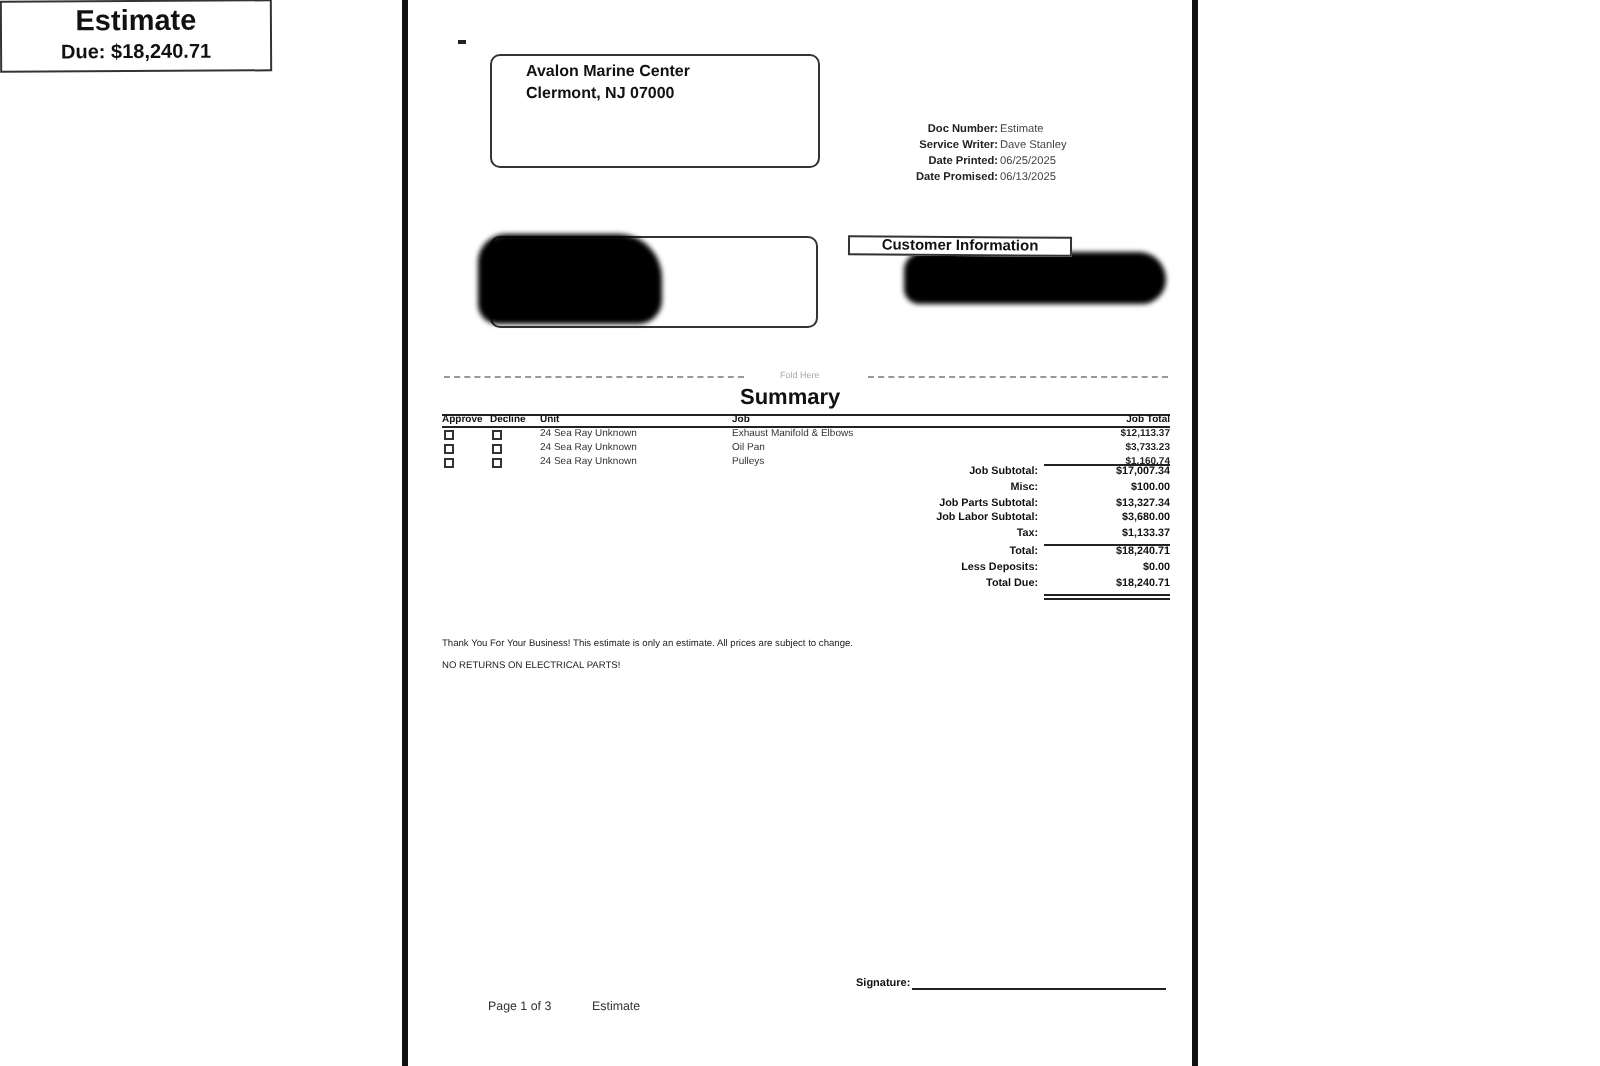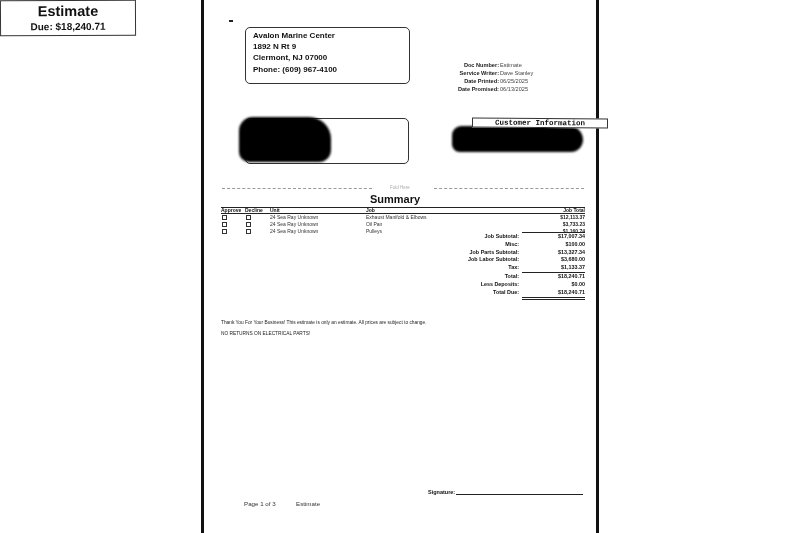--- a/index.html
+++ b/index.html
@@ -7,38 +7,38 @@
   body { position: relative; font-family: "Liberation Sans", sans-serif; color: #111; }
 
   .page-edge { position: absolute; top: 0; width: 3px; height: 533px; background: #111; }
   .page-edge.left { left: 201px; }
   .page-edge.right { left: 596px; }
 
   .tick-mark { position: absolute; left: 229px; top: 20px; width: 4px; height: 2px; background: #222; }
 
   .box { position: absolute; border: 1px solid #333; border-radius: 5px; background: #fff; }
 
-  .company-box { left: 245px; top: 27px; width: 165px; height: 57px; padding: 2px 7px; }
+  .company-box { left: 245px; top: 27px; width: 165px; height: 57px; padding: 2px 17px; }
   .company-line { font-size: 8px; font-weight: bold; line-height: 11.2px; white-space: nowrap; }
 
   .estimate-box { left: 449px; top: 23px; width: 136px; height: 36px; border-radius: 0; border: 1px solid #333; text-align: center; transform: rotate(-0.3deg); }
   .estimate-title { font-size: 14.5px; font-weight: bold; line-height: 18px; margin-top: 1px; }
   .estimate-due { font-size: 10px; font-weight: bold; line-height: 14px; }
 
   .meta { position: absolute; left: 440px; top: 61px; width: 150px; }
   .meta-row { display: flex; font-size: 5.6px; line-height: 8px; }
   .meta-label { width: 60px; text-align: right; font-weight: bold; padding-right: 1px; color: #222; }
   .meta-value { color: #444; }
 
   .redacted { position: absolute; background: #000; border-radius: 10px; filter: blur(1.2px); }
 
   .shipping-box { left: 245px; top: 118px; width: 164px; height: 46px; }
   .redact-ship { left: 239px; top: 117px; width: 92px; height: 45px; border-radius: 14px 22px 12px 10px; }
 
-  .customer-header { position: absolute; left: 472px; top: 118px; width: 136px; height: 10px; border: 1px solid #333; background: #fff; text-align: center; font-size: 7.5px; font-weight: bold; line-height: 8px; transform: rotate(0.4deg); z-index: 2; font-family: Liberation Mono, monospace; }
+  .customer-header { position: absolute; left: 424px; top: 118px; width: 112px; height: 10px; border: 1px solid #333; background: #fff; text-align: center; font-size: 7.5px; font-weight: bold; line-height: 8px; transform: rotate(0.4deg); z-index: 2; }
   .redact-cust { left: 452px; top: 126px; width: 131px; height: 26px; border-radius: 12px 18px 16px 10px; z-index: 1; }
 
   .fold-line { position: absolute; left: 222px; top: 188px; width: 362px; height: 1px; }
   .fold-dash { position: absolute; top: 0; height: 0; border-top: 1px dashed #999; }
   .fold-dash.l { left: 0; width: 150px; }
   .fold-dash.r { left: 212px; width: 150px; }
   .fold-text { position: absolute; left: 168px; top: -3px; font-size: 4.5px; color: #aaa; }
 
   .summary-title { position: absolute; left: 370px; top: 193px; width: 60px; text-align: left; font-size: 11px; font-weight: bold; }
 
@@ -74,23 +74,21 @@
 </style>
 </head>
 <body>
 
 <div class="page-edge left"></div>
 <div class="page-edge right"></div>
 <div class="tick-mark"></div>
 
 <div class="box company-box">
   <div class="company-line">Avalon Marine Center</div>
-  <div class="company-line">1892 N Rt 9</div>
   <div class="company-line">Clermont, NJ  07000</div>
-  <div class="company-line">Phone: (609) 967-4100</div>
 </div>
 
 <div class="estimate-box">
   <div class="estimate-title">Estimate</div>
   <div class="estimate-due">Due: $18,240.71</div>
 </div>
 
 <div class="meta">
   <div class="meta-row">
     <span class="meta-label">Doc Number:</span>

